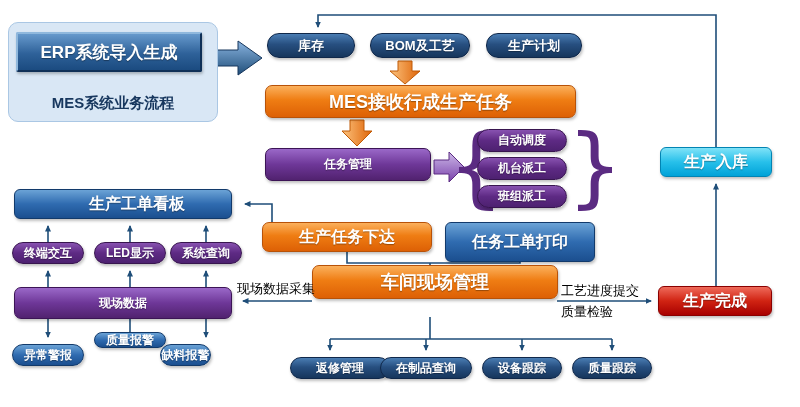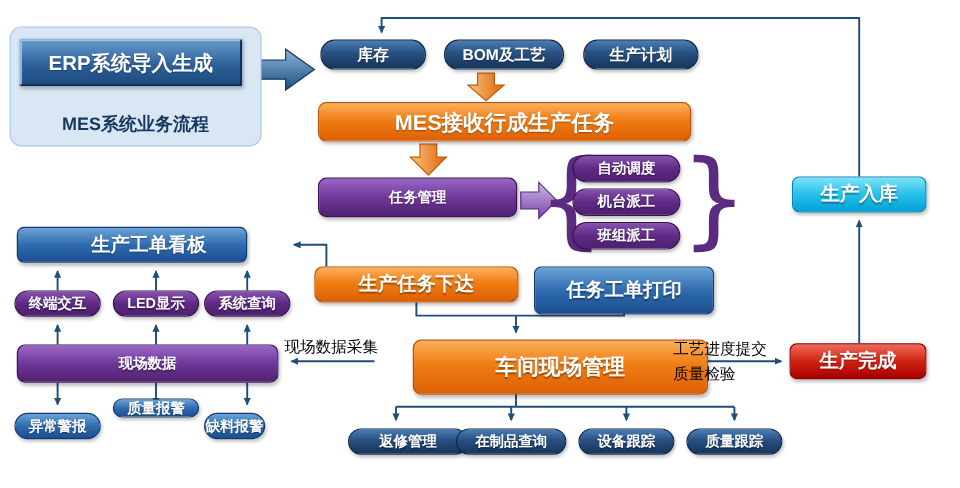--- a/index.html
+++ b/index.html
@@ -101,32 +101,32 @@
 
   <div class="box orange" style="left:265px;top:85px;width:311px;height:33px;">MES接收行成生产任务</div>
   <div class="box purple-lg" style="left:265px;top:148px;width:166px;height:33px;">任务管理</div>
 
   <div class="brace" style="left:448px;top:122px;">{</div>
   <div class="box purple-sm" style="left:477px;top:129px;width:90px;height:23px;">自动调度</div>
   <div class="box purple-sm" style="left:477px;top:157px;width:90px;height:23px;">机台派工</div>
   <div class="box purple-sm" style="left:477px;top:185px;width:90px;height:23px;">班组派工</div>
   <div class="brace" style="left:567px;top:122px;">}</div>
 
-  <div class="box blue-lg" style="left:14px;top:189px;width:192px;height:30px;padding-left:28px;">生产工单看板</div>
+  <div class="box blue-lg" style="left:14px;top:189px;width:218px;height:30px;padding-left:28px;">生产工单看板</div>
   <div class="box purple-sm" style="left:12px;top:242px;width:72px;height:22px;">终端交互</div>
   <div class="box purple-sm" style="left:94px;top:242px;width:72px;height:22px;">LED显示</div>
   <div class="box purple-sm" style="left:170px;top:242px;width:72px;height:22px;">系统查询</div>
   <div class="box purple-lg" style="left:14px;top:287px;width:218px;height:32px;">现场数据</div>
   <div class="box blue-sm" style="left:12px;top:344px;width:72px;height:22px;">异常警报</div>
   <div class="box blue-sm" style="left:94px;top:332px;width:72px;height:16px;">质量报警</div>
-  <div class="box blue-sm" style="left:170px;top:344px;width:51px;height:22px;font-family:Liberation Serif, serif;">缺料报警</div>
+  <div class="box blue-sm" style="left:160px;top:344px;width:51px;height:22px;font-family:Liberation Serif, serif;">缺料报警</div>
 
   <div class="box orange md" style="left:262px;top:222px;width:170px;height:30px;">生产任务下达</div>
   <div class="box blue-lg" style="left:445px;top:222px;width:150px;height:40px;">任务工单打印</div>
-  <div class="box orange" style="left:312px;top:283px;width:246px;height:46px;margin-left:32px;">车间现场管理</div>
+  <div class="box orange" style="left:312px;top:265px;width:246px;height:34px;">车间现场管理</div>
 
   <div class="box cyan" style="left:660px;top:147px;width:112px;height:30px;">生产入库</div>
   <div class="box red" style="left:658px;top:286px;width:114px;height:30px;">生产完成</div>
 
   <div class="box navy sm" style="left:290px;top:357px;width:100px;height:22px;text-align:center;">返修管理</div>
   <div class="box navy sm" style="left:380px;top:357px;width:92px;height:22px;">在制品查询</div>
   <div class="box navy sm" style="left:482px;top:357px;width:80px;height:22px;">设备跟踪</div>
   <div class="box navy sm" style="left:572px;top:357px;width:80px;height:22px;">质量跟踪</div>
 
   <div class="edge-label" style="left:237px;top:280px;">现场数据采集</div>

